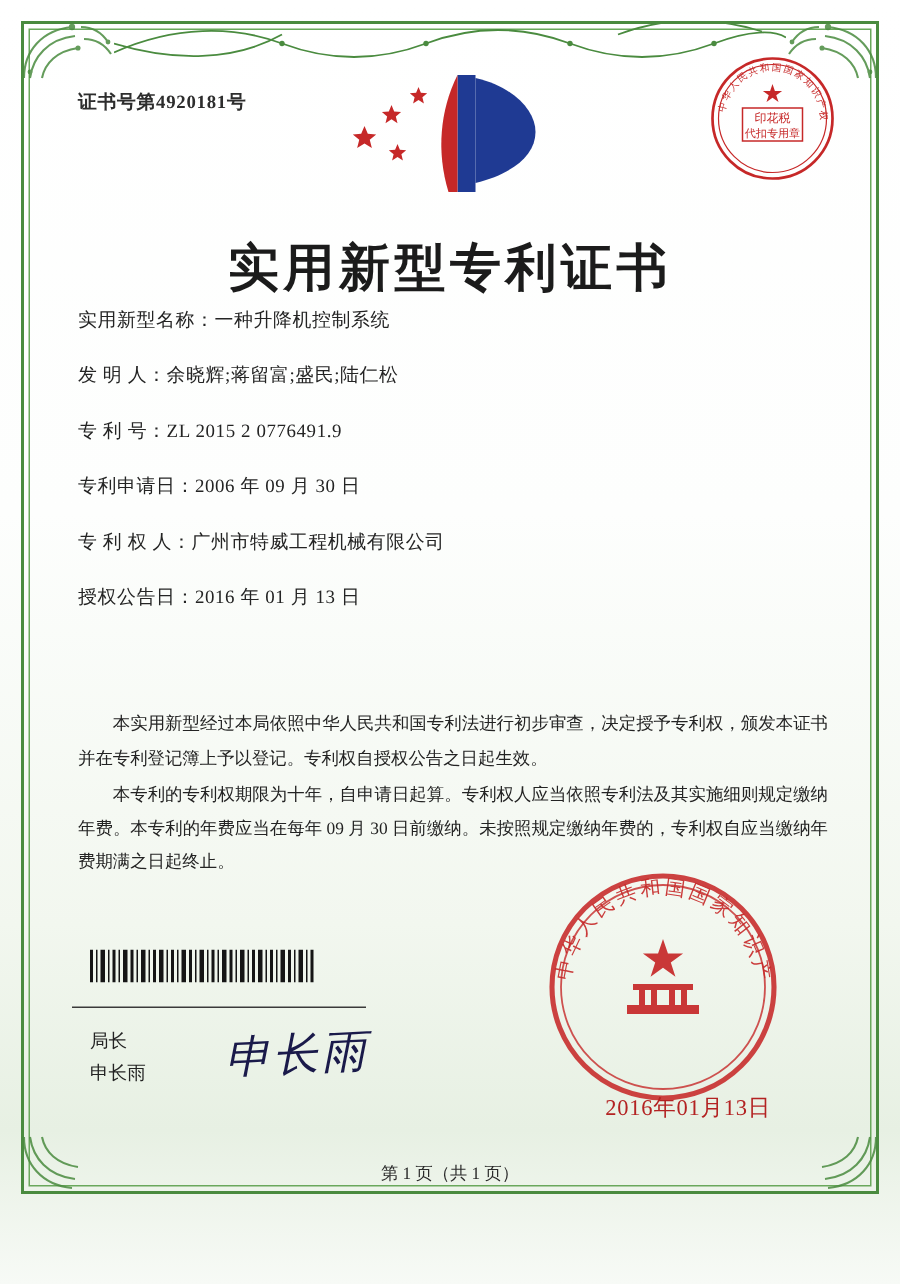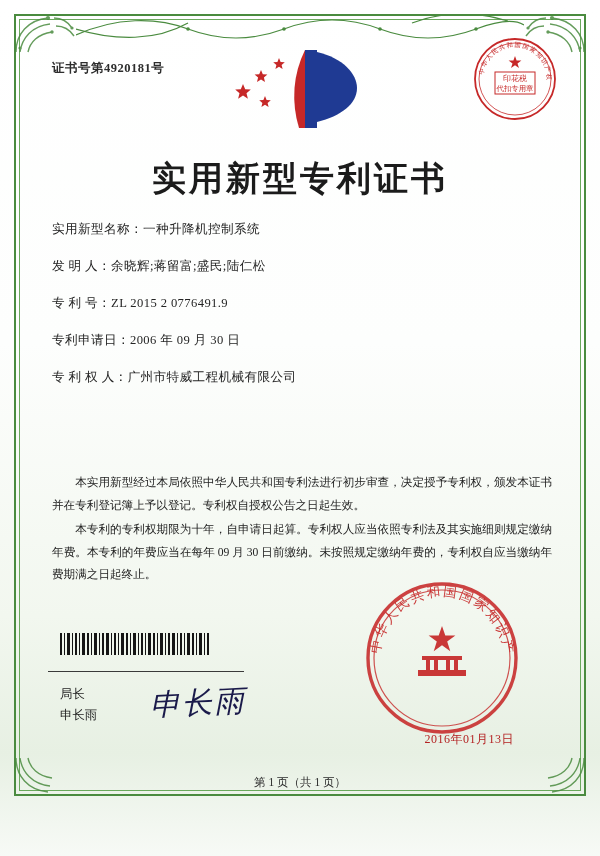--- a/index.html
+++ b/index.html
@@ -26,40 +26,40 @@
   .cert-no{position:absolute;left:52px;top:60px;font-size:12.5px;color:#2d2d2d;letter-spacing:.5px;font-weight:bold;}
 
   .logo{position:absolute;left:50%;top:44px;transform:translateX(-50%);width:130px;height:90px;}
 
   .seal-top{position:absolute;right:42px;top:36px;width:86px;height:86px;}
 
   .title{position:absolute;left:0;right:0;top:140px;text-align:center;
          font-size:34px;font-weight:bold;letter-spacing:3px;color:#1b1b1b;
          font-family:Liberation Sans, sans-serif;margin-top:16px;}
 
-  .fields{position:absolute;left:52px;right:48px;top:221px;}
+  .fields{position:absolute;left:52px;right:48px;top:205px;}
   .field{display:flex;align-items:baseline;margin-bottom:20px;font-size:12.6px;color:#242424;}
   .flabel{white-space:pre;letter-spacing:.4px;}
   .fvalue{letter-spacing:.4px;}
 
   .body-text{position:absolute;left:52px;right:48px;top:472px;font-size:11.6px;
              line-height:1.95;color:#232323;text-align:justify;}
   .body-text p{margin:0 0 2px 0;text-indent:2em;}
 
   .barcode{position:absolute;left:60px;top:633px;width:150px;height:22px;}
 
   .seal-big{position:absolute;right:78px;bottom:118px;width:160px;height:160px;}
 
   .sign-block{position:absolute;left:60px;bottom:130px;font-size:12.4px;color:#232323;line-height:1.7;}
   .signature{position:absolute;left:150px;bottom:132px;font-size:30px;color:#1a1a4a;
              font-family:"Liberation Serif",serif;font-style:italic;letter-spacing:2px;
              transform:rotate(-3deg);}
   .sign-rule{position:absolute;left:48px;bottom:184px;width:196px;border-top:1px solid #3a3a3a;}
 
-  .seal-date{position:absolute;right:86px;bottom:108px;font-size:12px;color:#b32222;letter-spacing:.5px;}
+  .seal-date{position:absolute;right:86px;bottom:108px;font-size:15px;color:#b32222;letter-spacing:.5px;}
 
   .footer-page{position:absolute;left:0;right:0;bottom:66px;text-align:center;font-size:11.5px;color:#2b2b2b;margin-top:30px;}
 </style>
 </head>
 <body>
 
 <div class="page">
 
   <div class="border-outer"></div>
   <div class="border-inner"></div>
@@ -165,20 +165,24 @@
       <span class="flabel">专 利 号：</span>
       <span class="fvalue">ZL 2015 2 0776491.9</span>
     </div>
     <div class="field">
       <span class="flabel">专利申请日：</span>
       <span class="fvalue">2006 年 09 月 30 日</span>
     </div>
     <div class="field">
       <span class="flabel">专 利 权 人：</span>
       <span class="fvalue">广州市特威工程机械有限公司</span>
+    </div>
+    <div class="field">
+      <span class="flabel">授权公告日：</span>
+      <span class="fvalue">2016 年 01 月 13 日</span>
     </div>
   </div>
 
   <div class="body-text">
     <p>本实用新型经过本局依照中华人民共和国专利法进行初步审查，决定授予专利权，颁发本证书并在专利登记簿上予以登记。专利权自授权公告之日起生效。</p>
     <p>本专利的专利权期限为十年，自申请日起算。专利权人应当依照专利法及其实施细则规定缴纳年费。本专利的年费应当在每年 09 月 30 日前缴纳。未按照规定缴纳年费的，专利权自应当缴纳年费期满之日起终止。</p>
   </div>
 
   <svg class="barcode" viewBox="0 0 150 22" preserveAspectRatio="none">
     <g fill="#151515">

